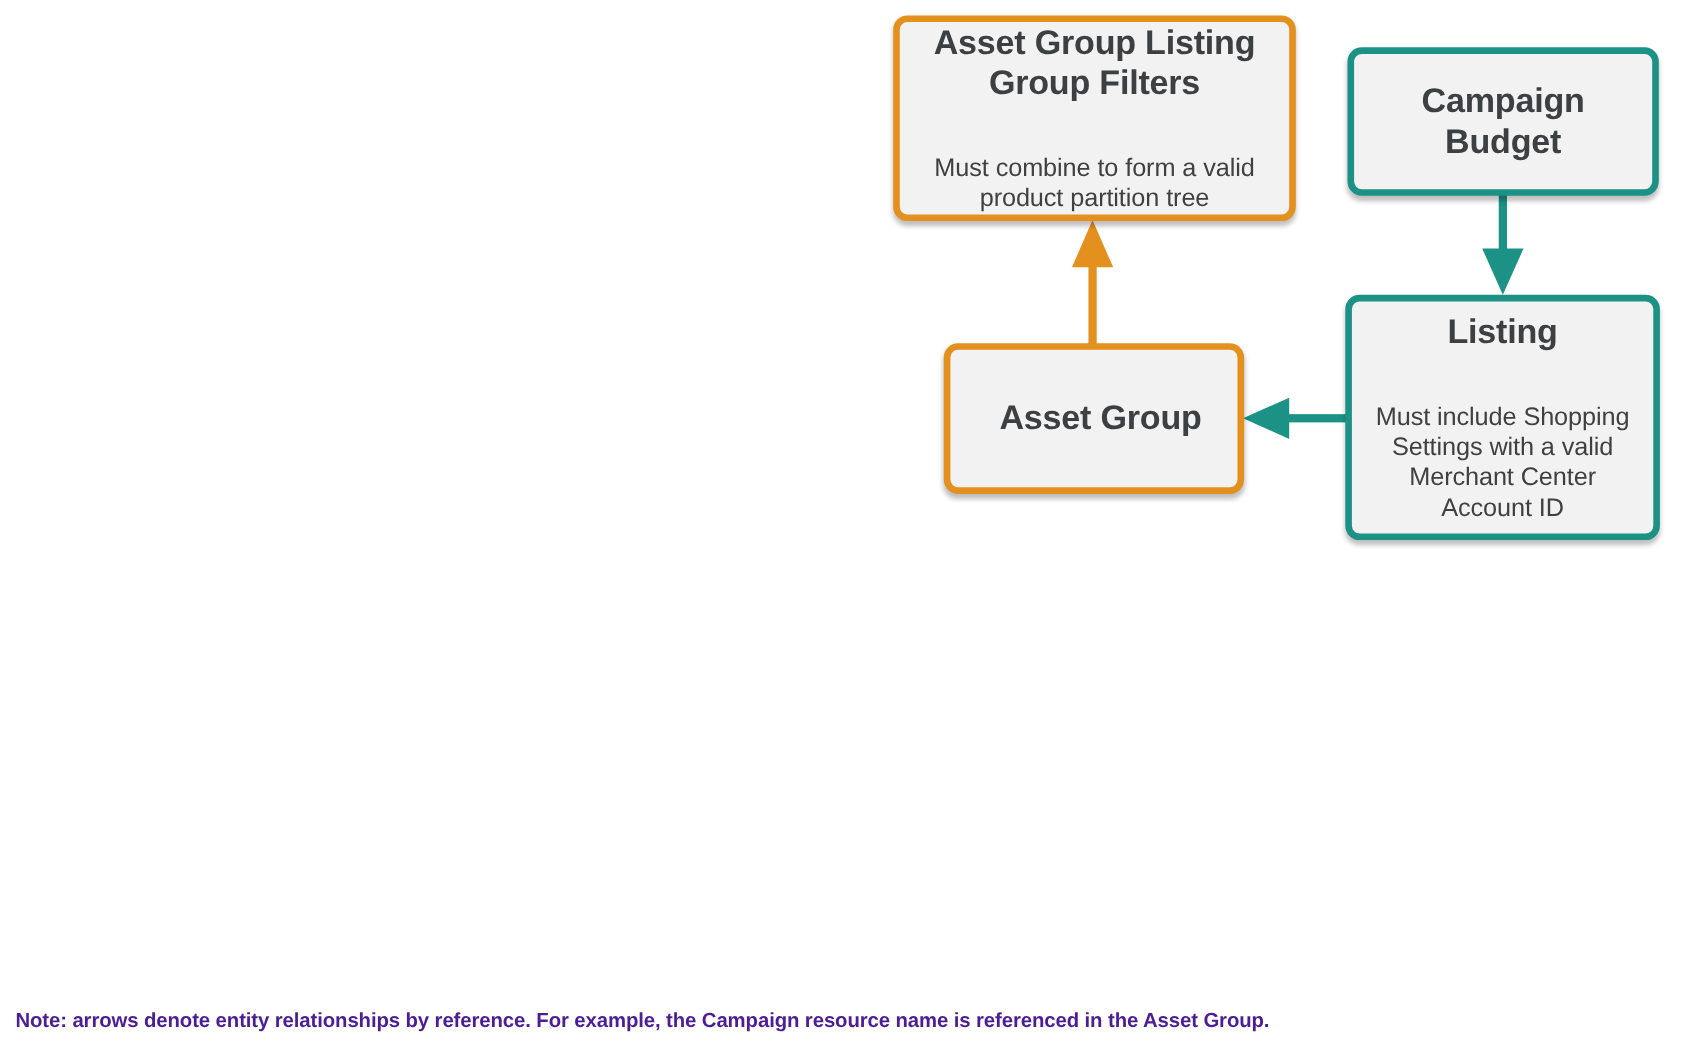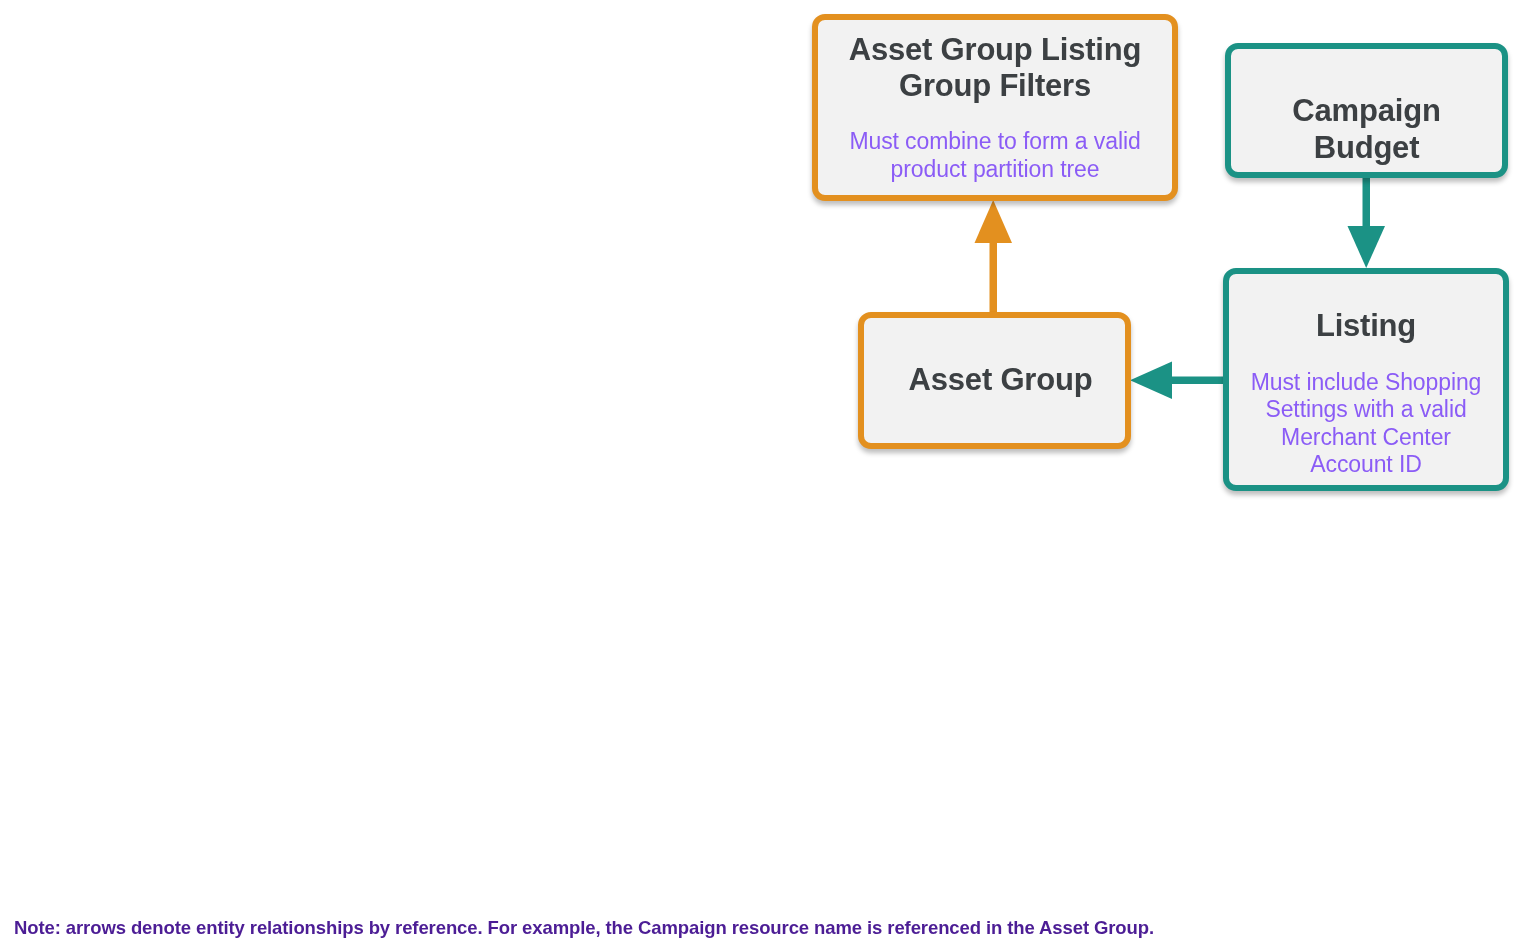--- a/index.html
+++ b/index.html
@@ -39,36 +39,37 @@
     border-style: solid;
     border-width: 6px;
     border-radius: 13px;
     display: flex;
     flex-direction: column;
     align-items: center;
     justify-content: center;
     text-align: center;
     box-shadow: 0 4px 5px rgba(0,0,0,0.26);
     padding: 6px 12px;
+    gap: 21px;
   }
   .node.orange { border-color: #E3901F; }
-  .node.teal   { border-color: #1B9285; justify-content: flex-end; }
+  .node.teal   { border-color: #1B9285; }
 
   .node-title {
     font-size: 31px;
     font-weight: bold;
     line-height: 1.17;
     color: #3C4043;
     letter-spacing: -0.2px;
   }
   .node-subtitle {
     font-size: 23px;
     font-weight: normal;
     line-height: 1.2;
-    color: #8b5cf6;
+    color: #404040;
     margin-top: 24px;
     letter-spacing: -0.1px;
   }
 
   
   #node-asset-group-listing-group-filters {
     left: 812px;  top: 14px;
     width: 366px; height: 187px;
   }
   #node-campaign-budget {

